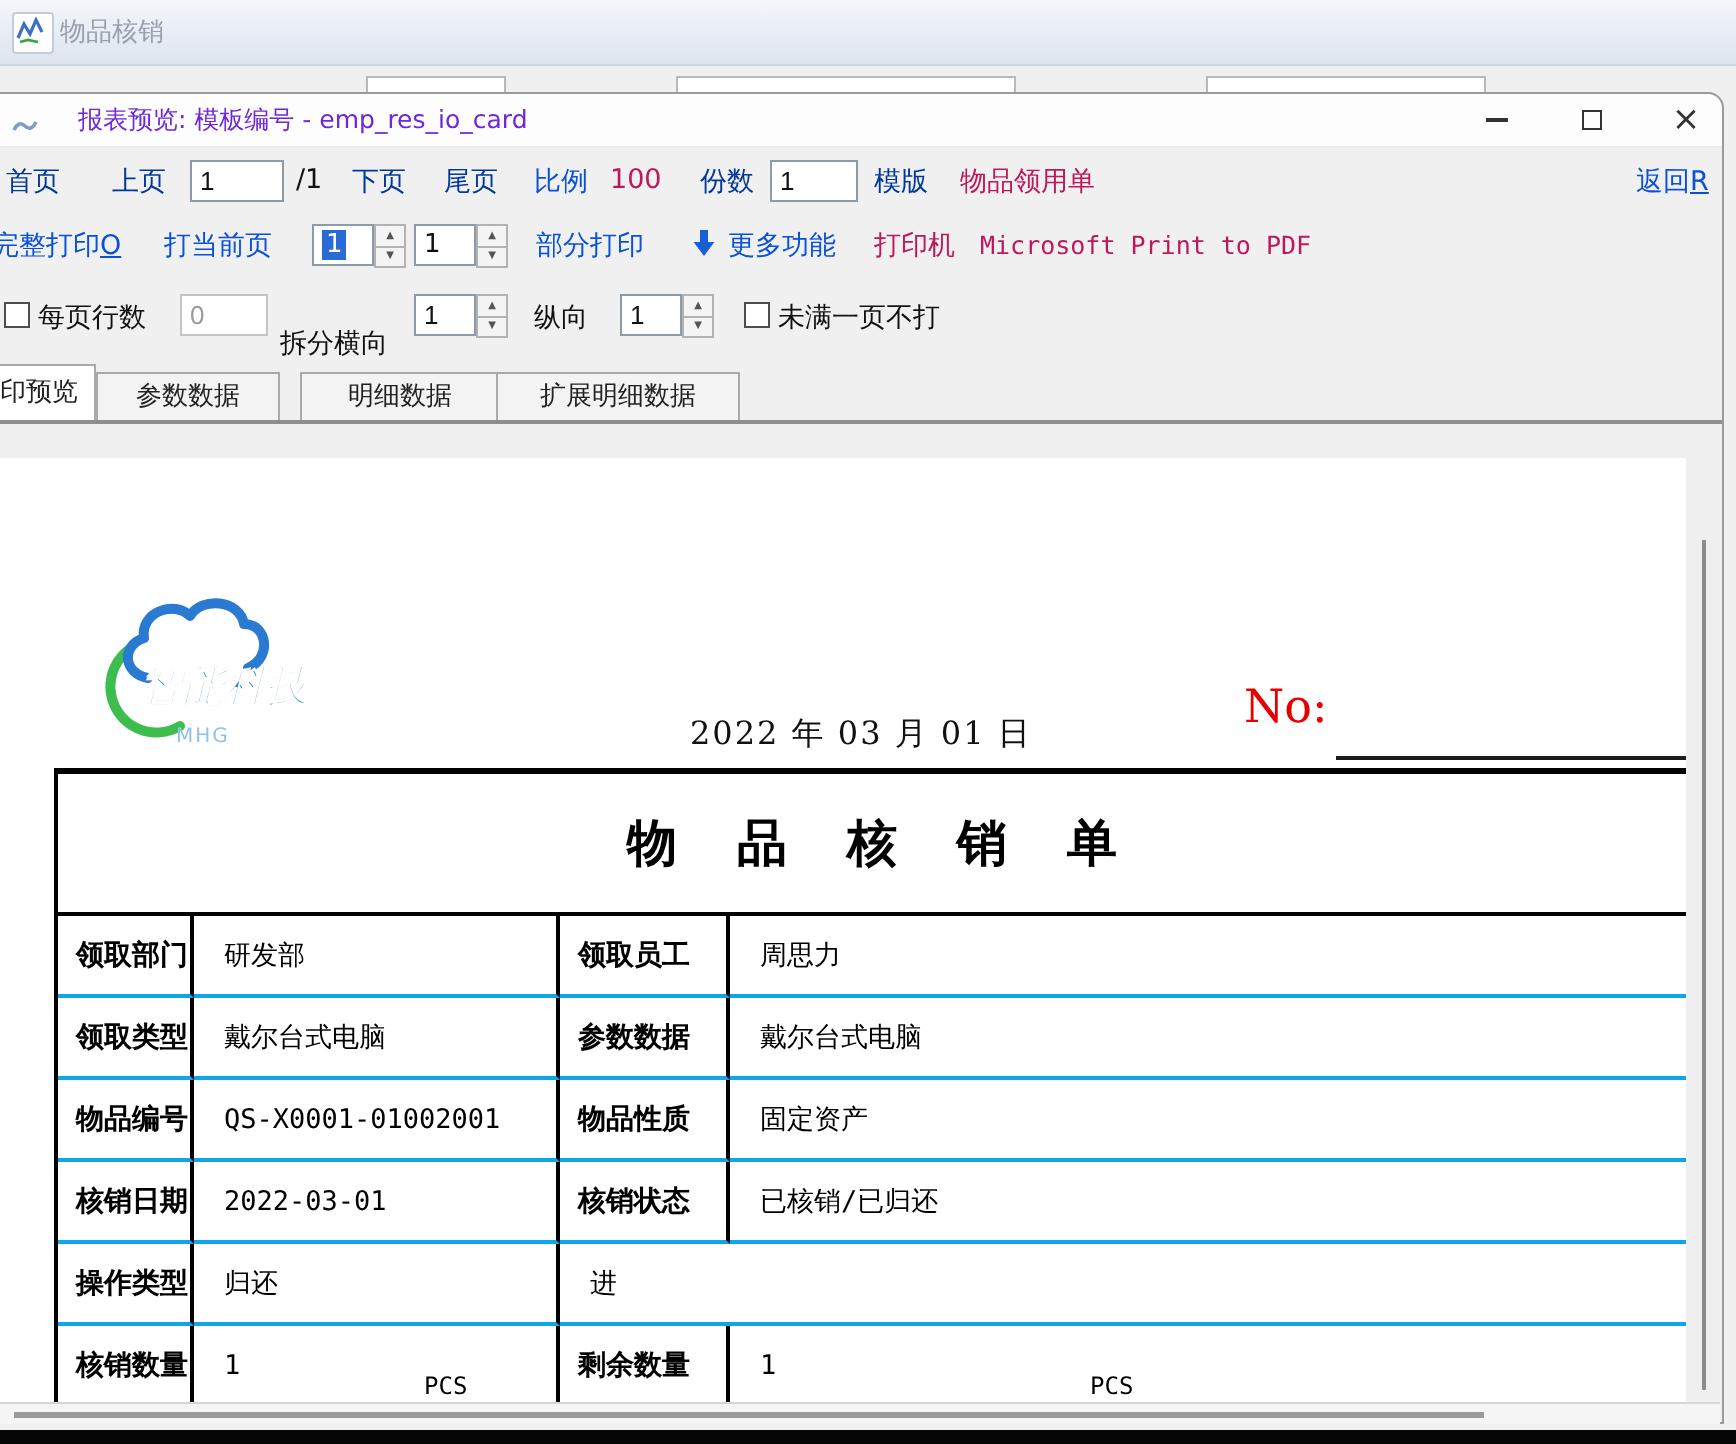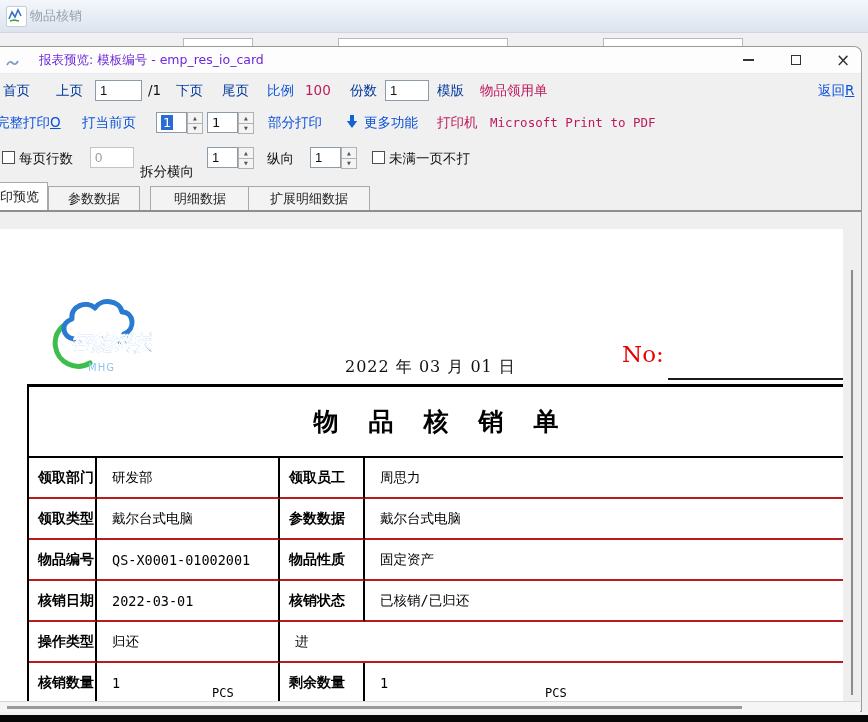--- a/index.html
+++ b/index.html
@@ -53,21 +53,21 @@
            font-size:16px;color:#111;letter-spacing:1px;}
   .nolabel{position:absolute;left:622px;top:112px;font-family:"DejaVu Serif","Liberation Serif",serif;
            font-size:23px;color:#e60000;}
   .noval{position:absolute;left:678px;top:124px;font-size:15px;color:#e60000;letter-spacing:.5px;}
   .nounder{position:absolute;left:668px;top:149px;width:175px;height:2px;background:#1b1b1b;}
   .dtable{position:absolute;left:27px;top:155px;width:816px;border-top:3px solid #000;border-left:2px solid #000;box-sizing:border-box;}
   .ttitle{height:71px;border-bottom:2px solid #000;display:flex;align-items:center;justify-content:center;
           font-family:"DejaVu Serif","Liberation Serif",serif;font-weight:bold;font-size:25px;color:#000;
           letter-spacing:30px;padding-left:30px;box-sizing:border-box;}
   .trow{display:flex;height:41px;box-sizing:border-box;}
-  .tc{border-right:2px solid #000;border-bottom:2px solid #b91c1c;box-sizing:border-box;display:flex;
+  .tc{border-right:2px solid #000;border-bottom:2px solid #0ea5e9;box-sizing:border-box;display:flex;
       align-items:center;position:relative;overflow:visible;text-align:right;}
   .tc.lbl{width:68px;font-weight:bold;font-size:14px;padding-left:9px;flex:none;}
   .tc.v1{width:183px;flex:none;}
   .tc.lbl2{width:85px;flex:none;}
   .tc.v2{flex:1;border-right:none;}
   .tc.val{font-size:13.5px;padding-left:15px;font-family:"DejaVu Sans Mono","DejaVu Sans",sans-serif;}
   .unit{position:absolute;bottom:2px;font-size:12px;font-family:"DejaVu Sans Mono",monospace;}
   .u1{left:115px;} .u2{left:180px;}
 </style>
 </head>

